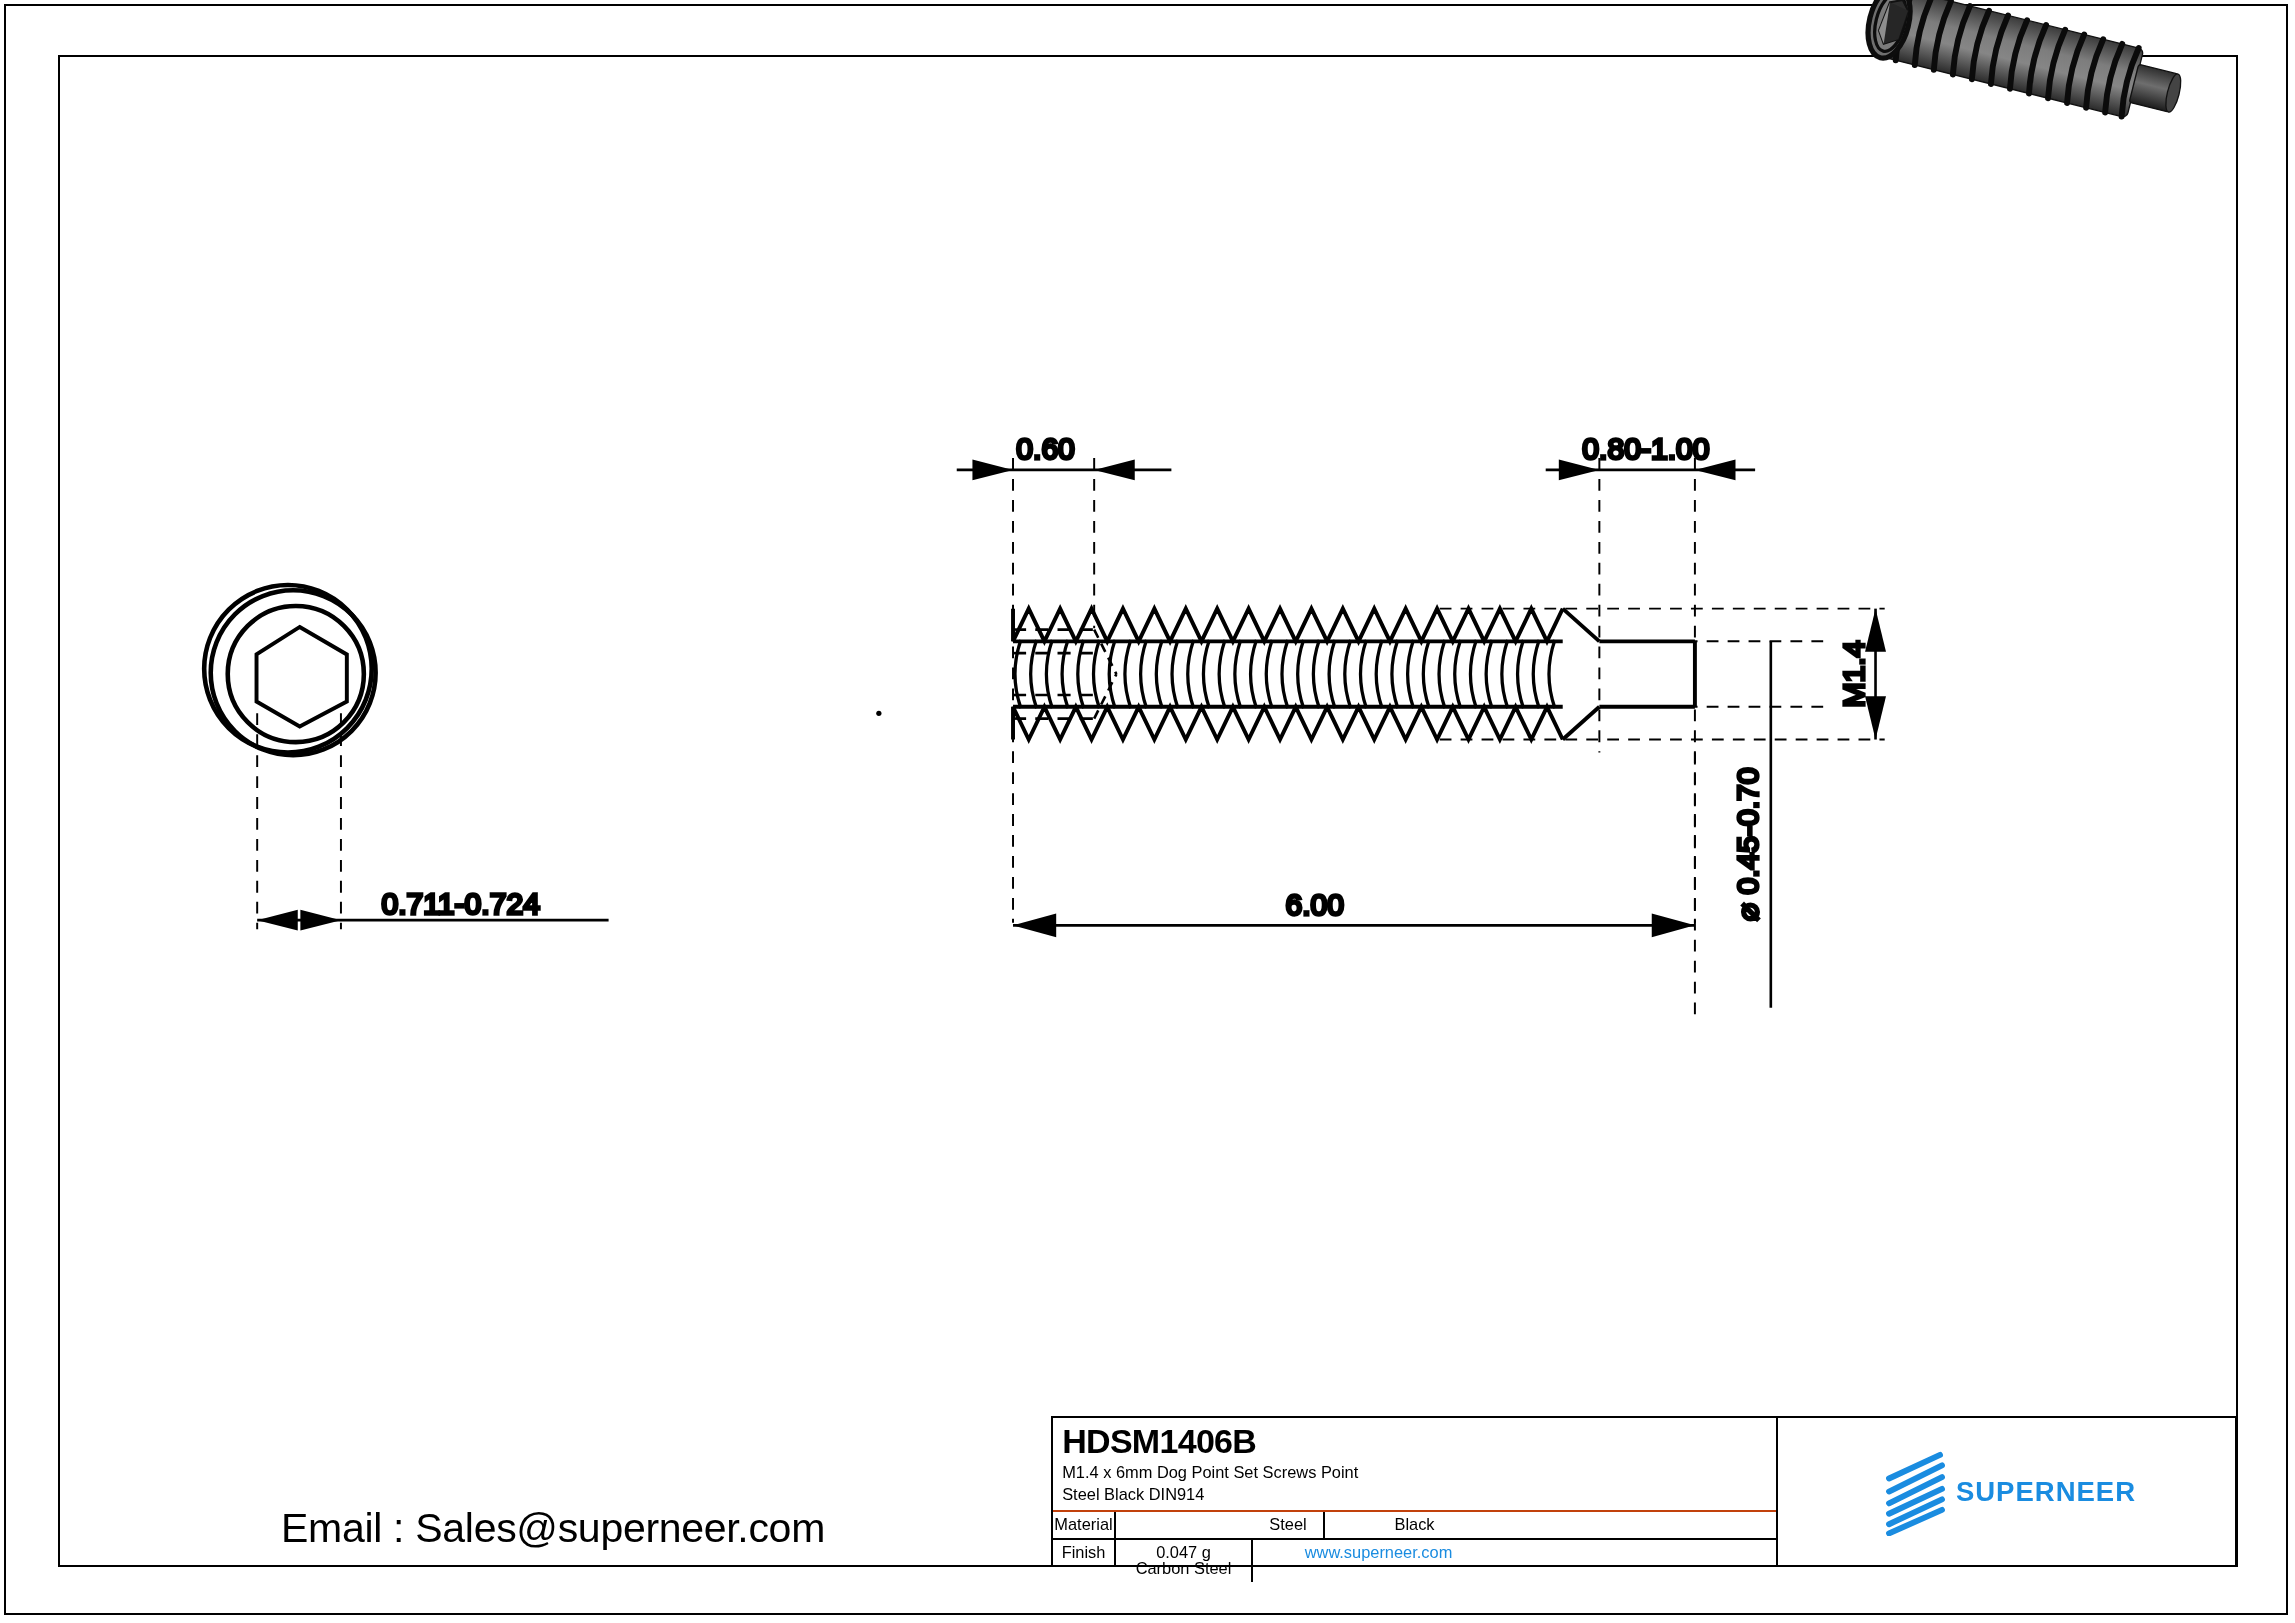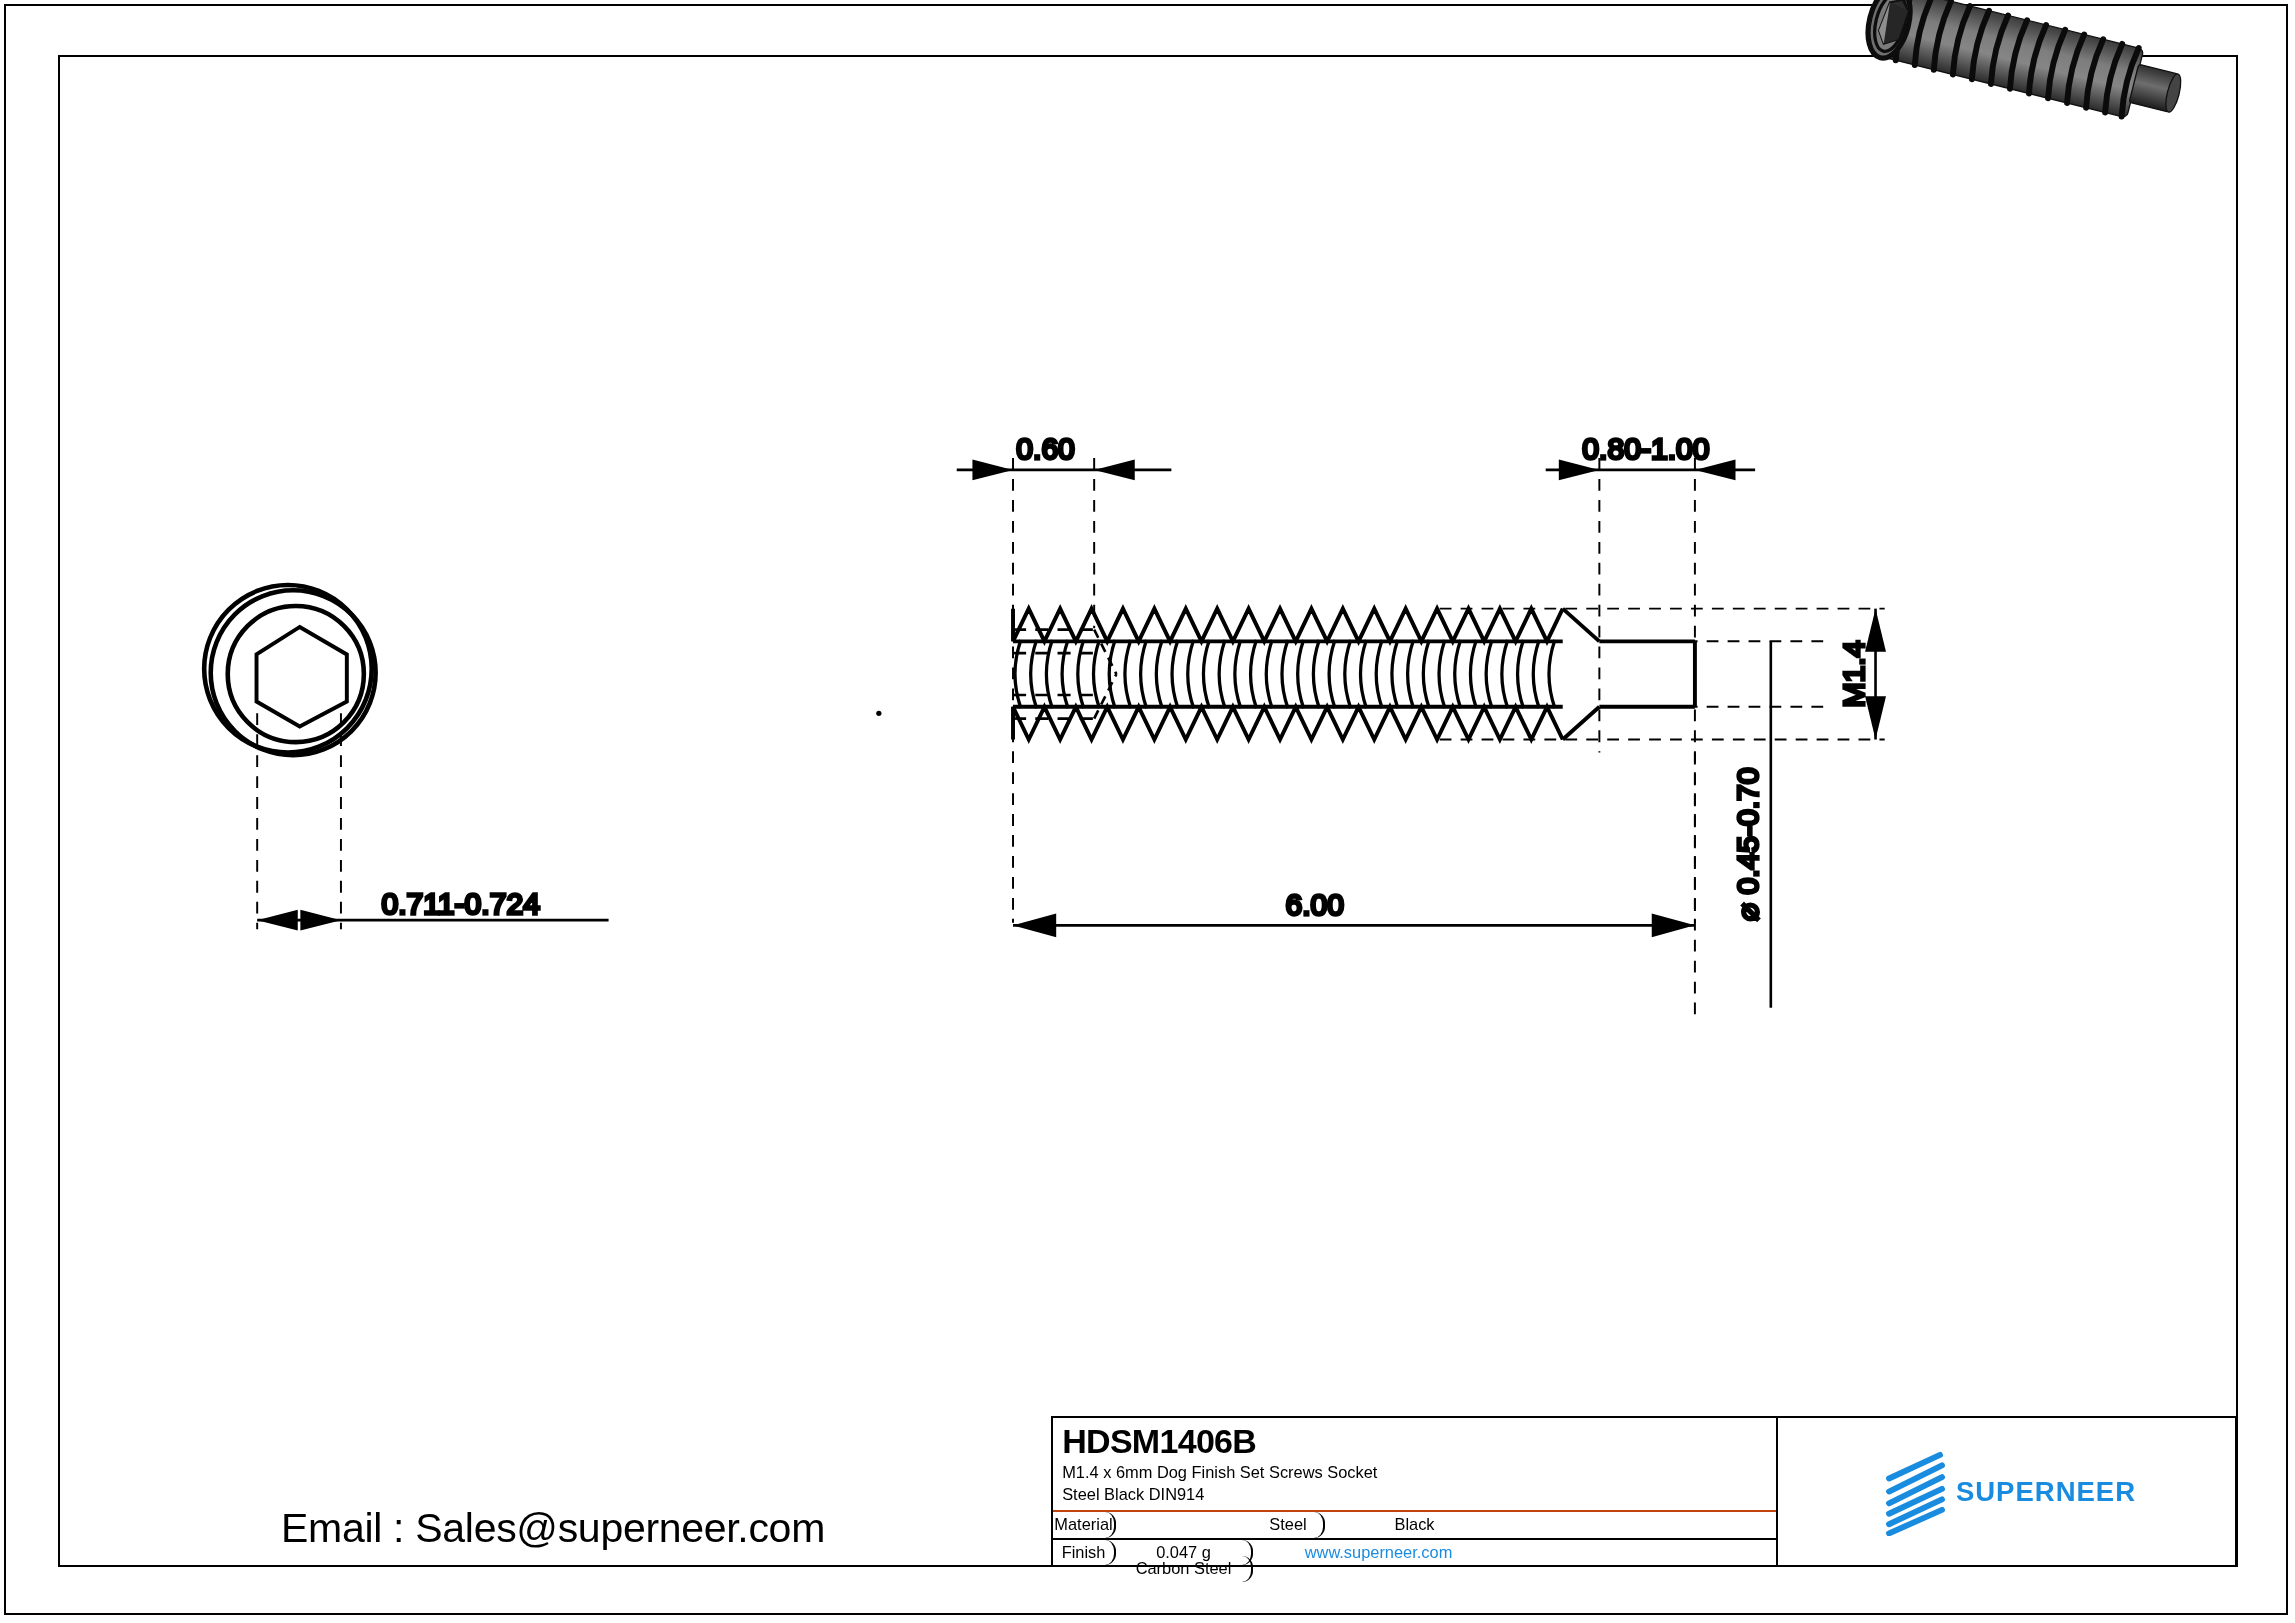--- a/index.html
+++ b/index.html
@@ -119,21 +119,20 @@
   .tb-row.row2 { height: 25.5px; }
   .tb-cell {
     display: flex;
     align-items: center;
     justify-content: center;
     font-size: 16.4px;
     color: #000;
     box-sizing: border-box;
     border-right: 2px solid #000;
     height: 100%;
-    border-radius: 11px;
   }
   .tb-cell:last-child { border-right: none; margin-left: 24px; }
   .c-matlabel { width: 63px; }
   .c-matval   { width: 137px; margin-top: 44px; }
   .c-finlabel { width: 72px; }
   .c-finval   { width: 131px; }
   .c-wtlabel  { width: 63px; }
   .c-wtval    { width: 137px; }
   .c-url      { width: 203px; color: #1a8ce0; }
 
@@ -389,21 +388,21 @@
   </svg>
 
   <div class="email-text">Email : Sales@superneer.com</div>
 
   <div class="title-block">
 
     <div class="tb-left">
 
       <div class="tb-desc">
         <div class="tb-code">HDSM1406B</div>
-        <div class="tb-sub">M1.4 x 6mm Dog Finish Set Screws Socket</div>
+        <div class="tb-sub">M1.4 x 6mm Dog Point Set Screws Point</div>
         <div class="tb-sub">Steel Black DIN914</div>
       </div>
 
       <div class="tb-row row1">
         <div class="tb-cell c-matlabel">Material</div>
         <div class="tb-cell c-matval">Carbon Steel</div>
         <div class="tb-cell c-finlabel">Steel</div>
         <div class="tb-cell c-finval">Black</div>
       </div>
 

